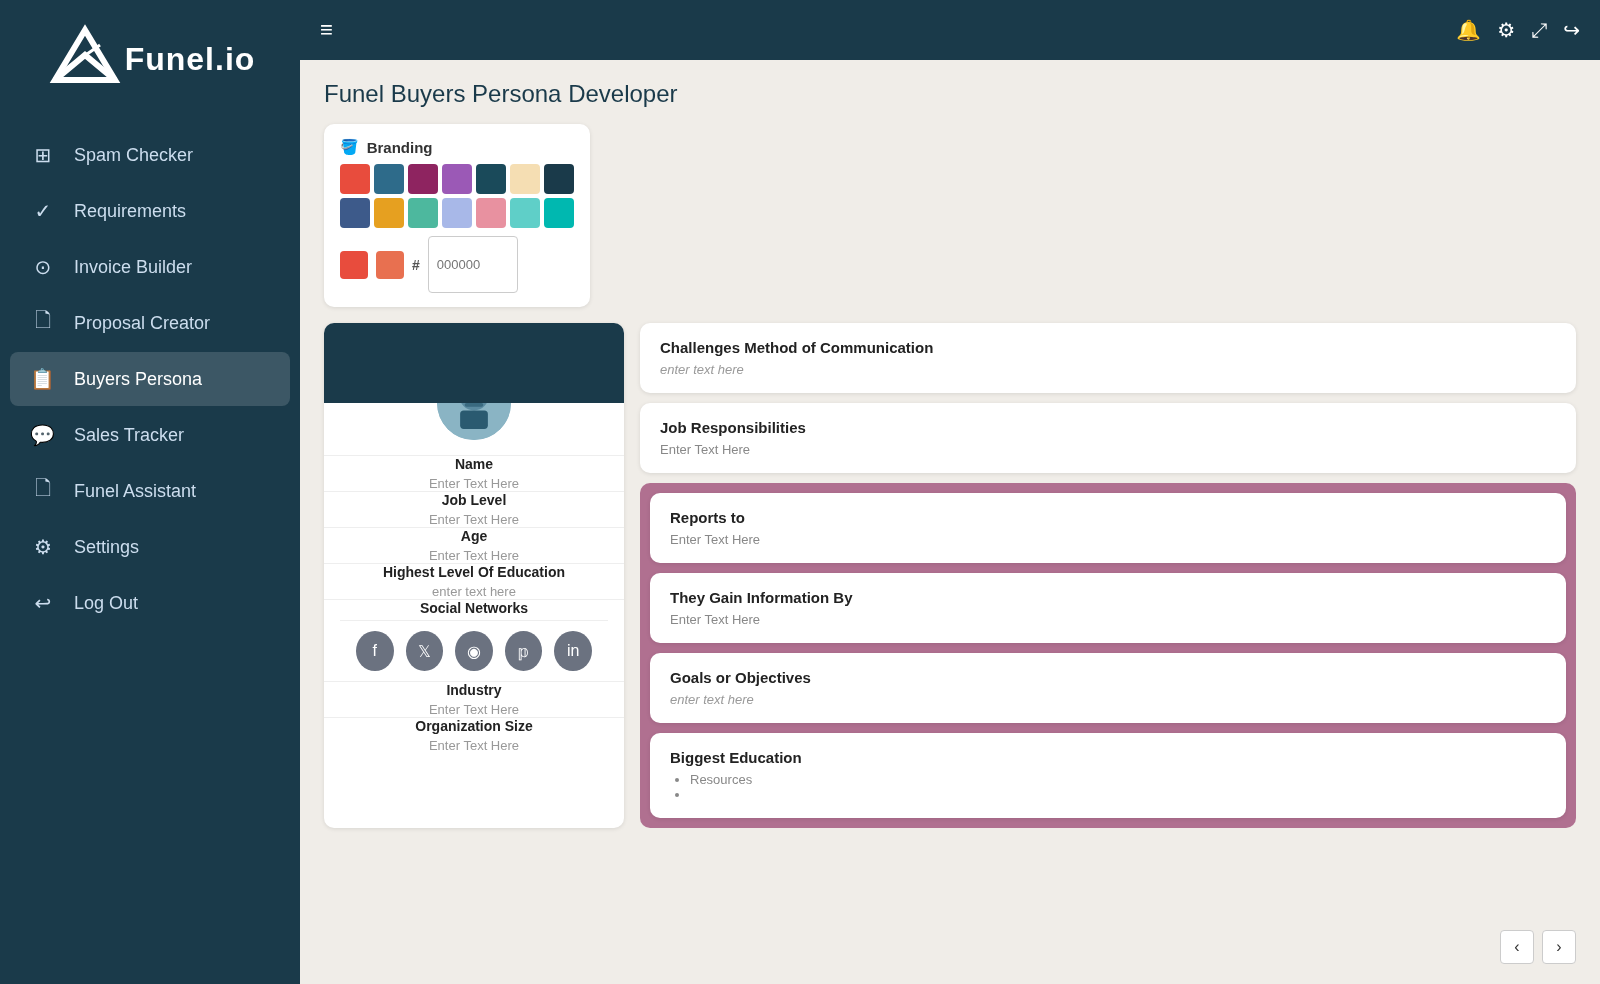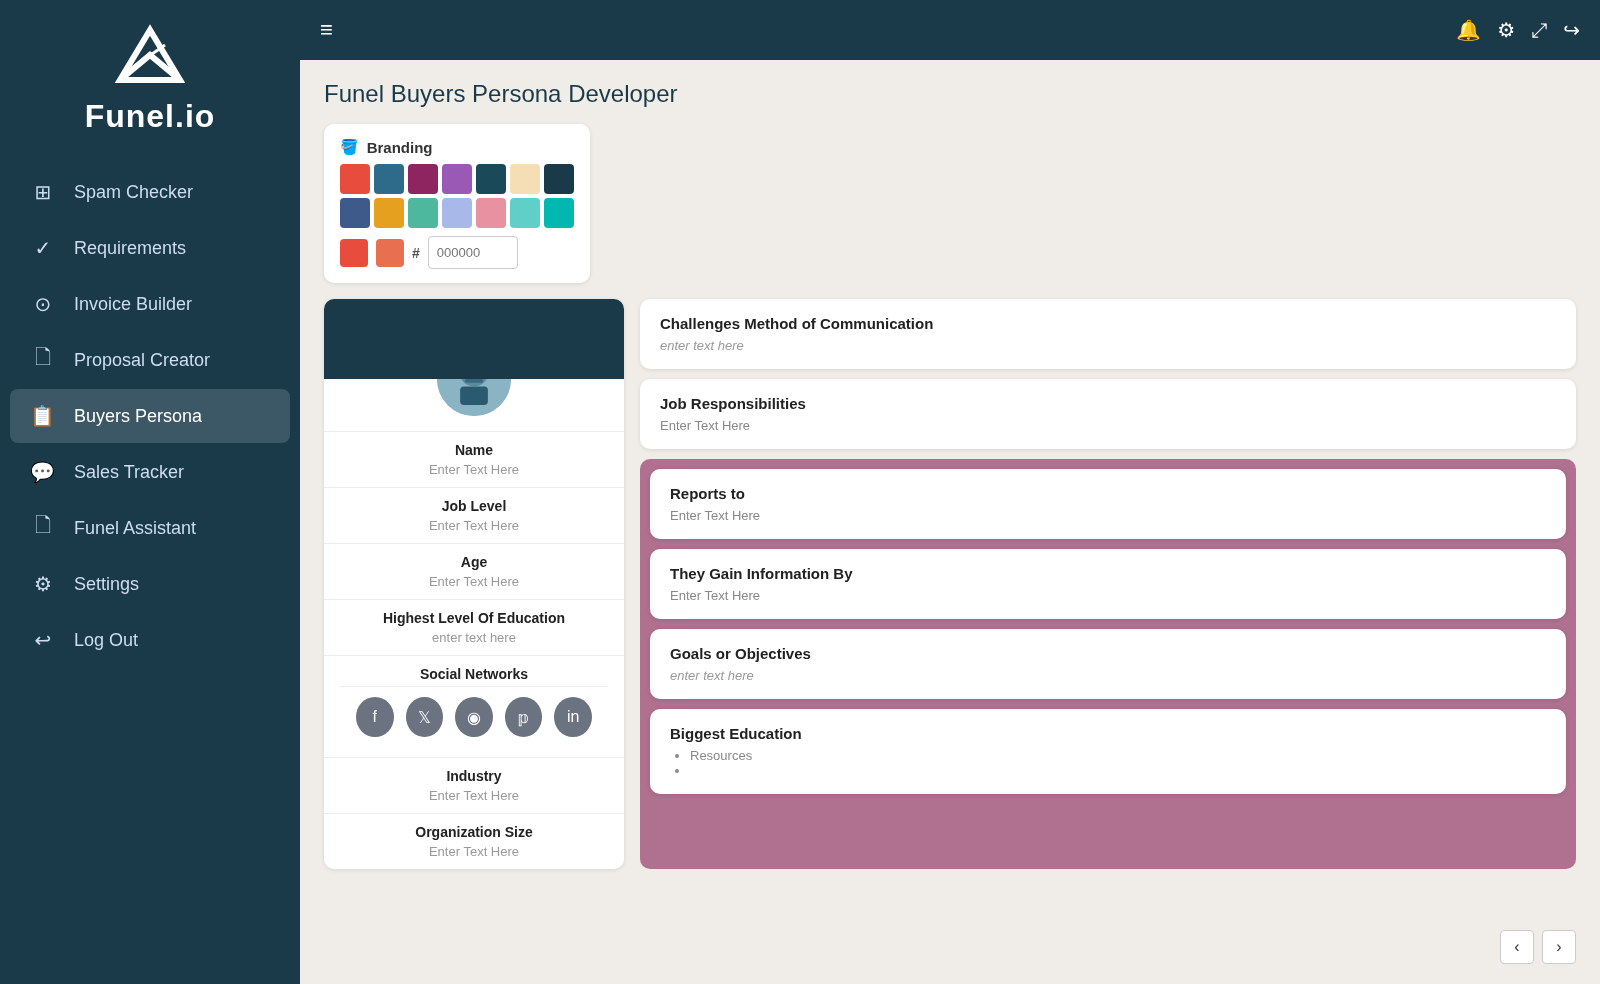--- a/index.html
+++ b/index.html
@@ -12,21 +12,21 @@
       background: #1a3a4a;
       color: white;
       display: flex;
       flex-direction: column;
       align-items: center;
       padding: 20px 0;
       height: 984px;
     }
     .sidebar-logo {
       display: flex;
-      flex-direction: column;
+      flex-direction: row;
       align-items: center;
       margin-bottom: 30px;
     }
     .logo-icon {
       width: 80px;
       height: 70px;
       margin-bottom: 8px;
     }
     .logo-text {
       font-size: 32px;
@@ -148,21 +148,21 @@
       gap: 8px;
     }
     .hash-label {
       font-size: 14px;
       color: #555;
       font-weight: 600;
     }
     .hex-input {
       border: 1px solid #ccc;
       border-radius: 4px;
-      padding: 8px 8px;
+      padding: 20px 8px;
       font-size: 13px;
       width: 90px;
       color: #888;
     }
 
     
     .persona-container {
       display: flex;
       gap: 16px;
       background: #f0ede8;
@@ -194,21 +194,21 @@
       border-radius: 50%;
       background: #8ab4c4;
       display: flex;
       align-items: center;
       justify-content: center;
       border: 3px solid white;
       font-size: 36px;
       overflow: hidden;
     }
     .persona-field {
-      padding: 10px 16px;
+      padding: 0 16px;
       border-top: 1px solid #eee;
       text-align: center;
     }
     .persona-field:first-of-type { border-top: none; }
     .field-label {
       font-size: 14px;
       font-weight: 700;
       color: #222;
       margin-bottom: 4px;
     }

